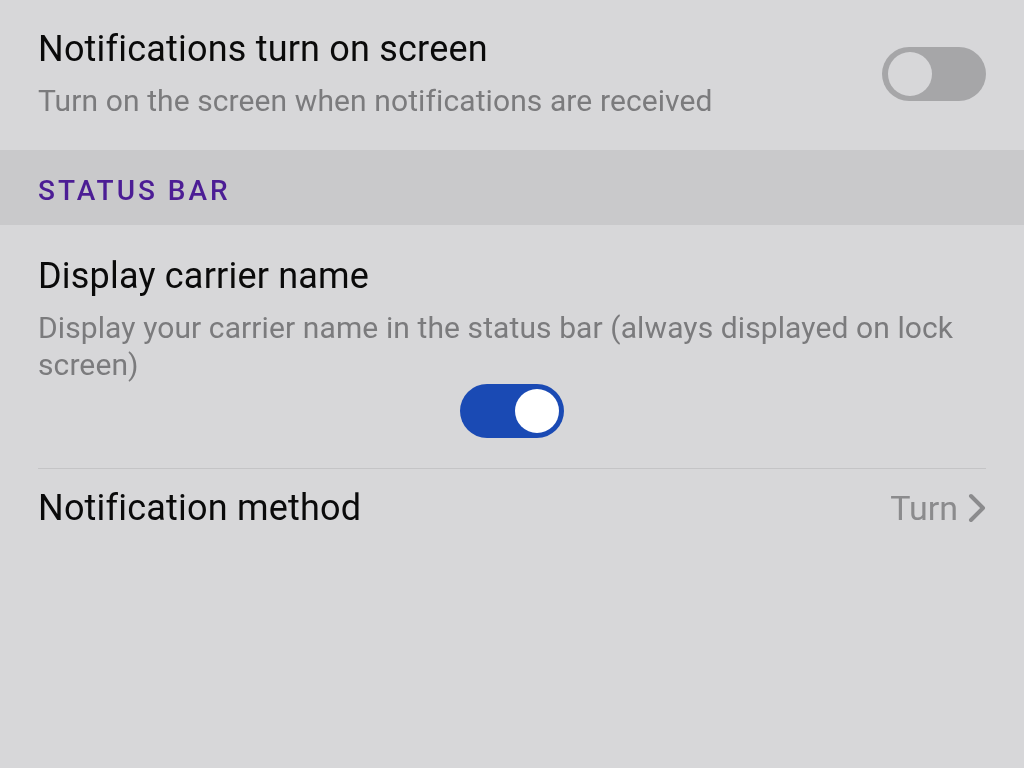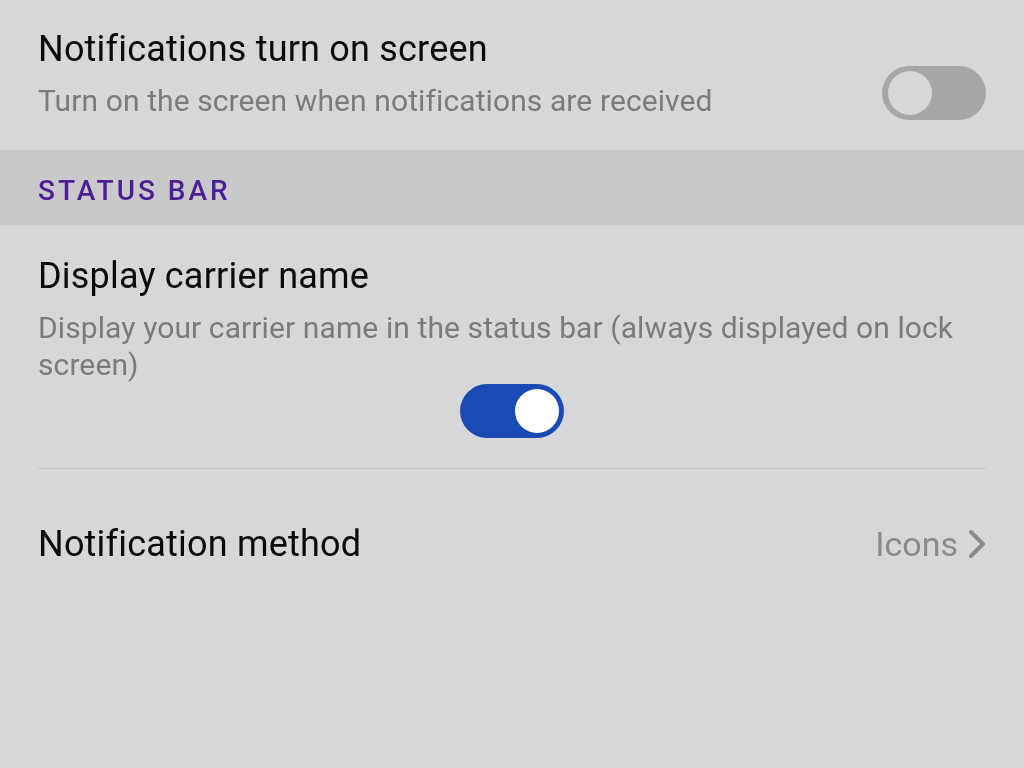--- a/index.html
+++ b/index.html
@@ -23,21 +23,20 @@
     .row {
       display: flex;
       align-items: center;
       justify-content: space-between;
       padding: 30px 38px;
       border-top: 1px solid #c4c4c6;
     }
     .row:first-child {
       border-top: none;
       padding-top: 28px;
-      align-items: flex-end;
     }
     .row-text {
       flex: 1;
       padding-right: 30px;
     }
     .row-title {
       font-size: 36px;
       font-weight: 400;
       color: #0a0a0a;
       letter-spacing: 0.2px;
@@ -112,21 +111,21 @@
     .row-value {
       font-size: 34px;
       color: #8b8b8d;
     }
     .chevron {
       display: inline-flex;
       align-items: center;
       justify-content: center;
     }
     .row-last {
-      padding-top: 54px;
+      padding-top: 18px;
       padding-bottom: 38px;
     }
     .divider-thin {
       height: 1px;
       background: #c4c4c6;
       margin: 0 38px;
     }
   </style>
 </head>
 <body>
@@ -158,21 +157,21 @@
     </div>
   </div>
 
   <div class="divider-thin"></div>
 
   <div class="row row-last" style="border-top:none;">
     <div class="row-text">
       <div class="row-title">Notification method</div>
     </div>
     <div class="row-right">
-      <span class="row-value">Icons</span>
+      <span class="row-value">Turn</span>
       <span class="chevron">
         <svg width="18" height="30" viewBox="0 0 18 30">
           <polyline points="3,3 15,15 3,27" fill="none" stroke="#8b8b8d" stroke-width="4" stroke-linecap="round" stroke-linejoin="round"></polyline>
         </svg>
       </span>
     </div>
   </div>
 
 </div>
 

